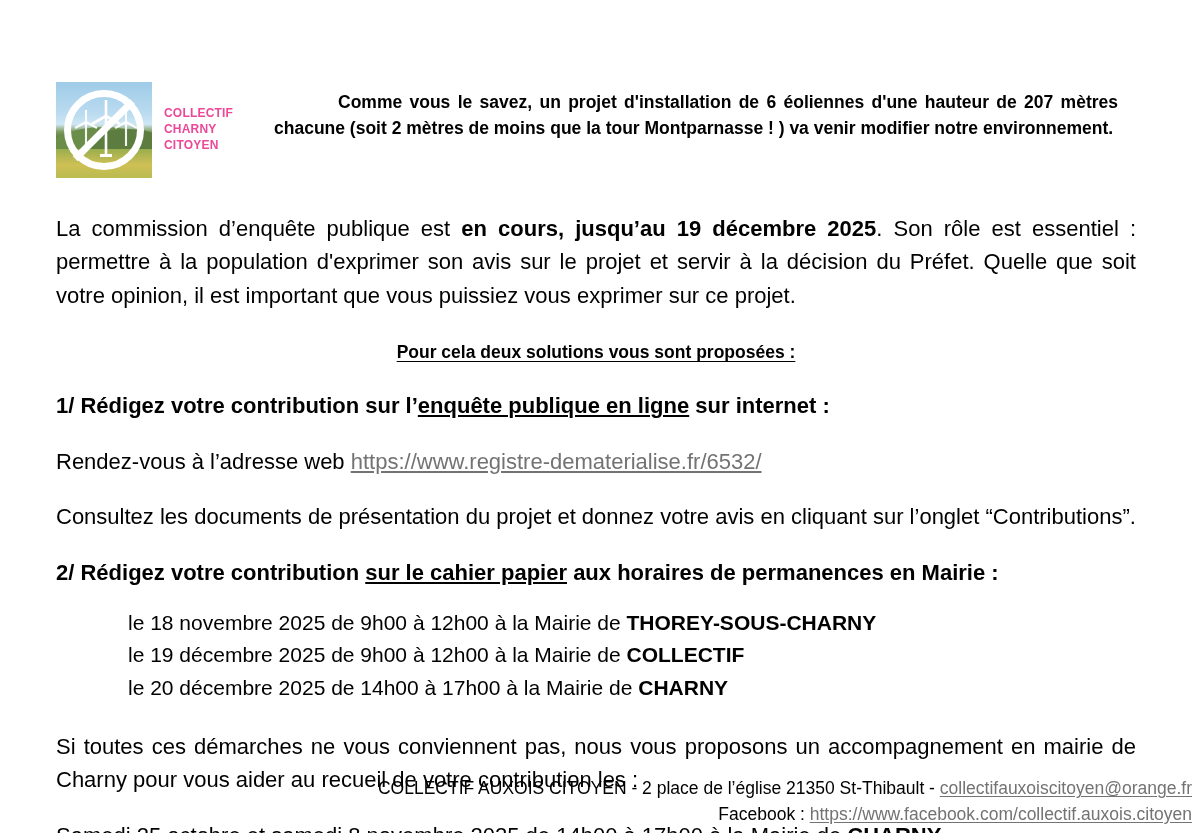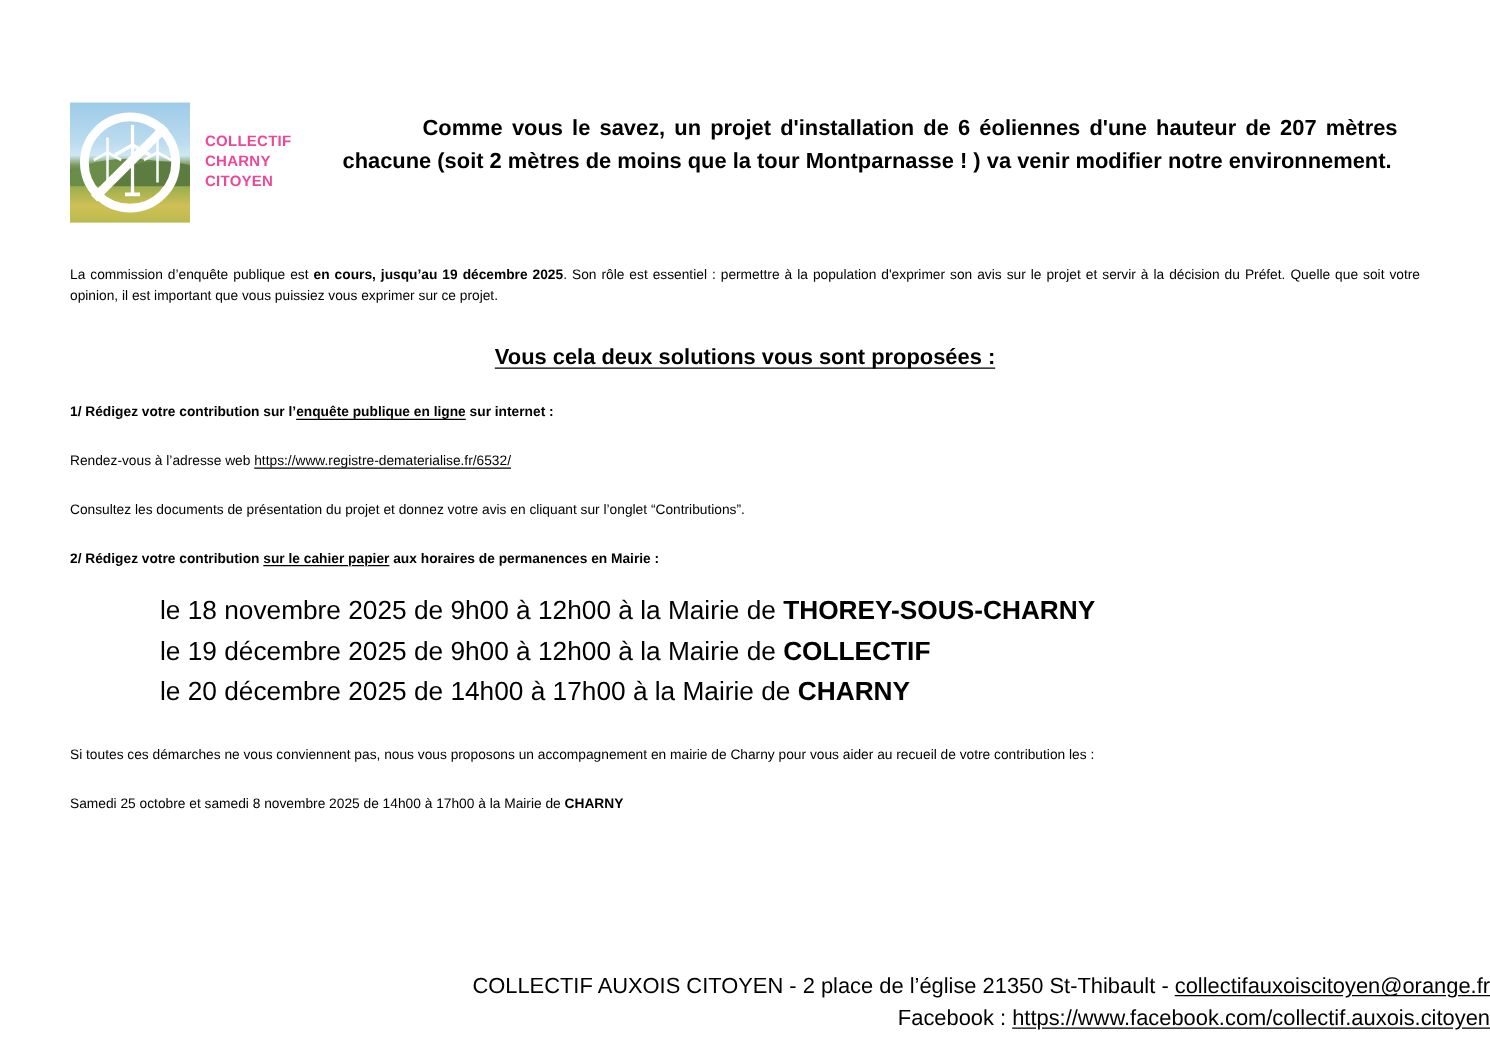--- a/index.html
+++ b/index.html
@@ -138,33 +138,33 @@
     font-weight: bold;
     line-height: 1.5;
     text-align: justify;
     text-justify: inter-word;
     margin: 11px 18px 0 0;
     text-indent: 64px;
   }
 
   
   .para {
-    font-size: 11px;
+    font-size: 22px;
     line-height: 1.52;
     text-align: justify;
     text-justify: inter-word;
     margin: 0;
   }
   .para.left { text-align: left; }
 
   .b { font-weight: bold; }
   .u { text-decoration: underline; text-underline-offset: 2px; }
 
   .link {
-    color: #000000;
+    color: #737373;
     text-decoration: underline;
     text-underline-offset: 2px;
     word-break: break-all;
   }
 
   .section-heading {
     font-size: 17.5px;
     font-weight: bold;
     text-align: center;
     text-decoration: underline;
@@ -244,21 +244,21 @@
       <p class="lead">Comme vous le savez, un projet d'installation de 6 éoliennes d'une hauteur de 207 mètres chacune (soit 2 mètres de moins que la tour Montparnasse ! ) va venir modifier notre environnement.</p>
     </div>
   </div>
 
   <div class="spacer-34"></div>
 
   <p class="para"><span>La commission d’enquête publique est </span><span class="b">en cours, jusqu’au 19 décembre 2025</span><span>. Son rôle est essentiel :  permettre à la population d'exprimer son avis sur le projet et servir à la décision du Préfet. Quelle que soit votre opinion, il est important que vous puissiez vous exprimer sur ce projet.</span></p>
 
   <div class="spacer-30"></div>
 
-  <p class="section-heading">Vous cela deux solutions vous sont proposées :</p>
+  <p class="section-heading">Pour cela deux solutions vous sont proposées :</p>
 
   <div class="spacer-26"></div>
 
   <p class="para left b"><span>1/ Rédigez votre contribution sur l’</span><span class="u">enquête publique en ligne</span><span> sur internet :</span></p>
 
   <div class="spacer-22"></div>
 
   <p class="para left"><span>Rendez-vous à l’adresse web </span><a class="link" href="#">https://www.registre-dematerialise.fr/6532/</a></p>
 
   <div class="spacer-22"></div>

